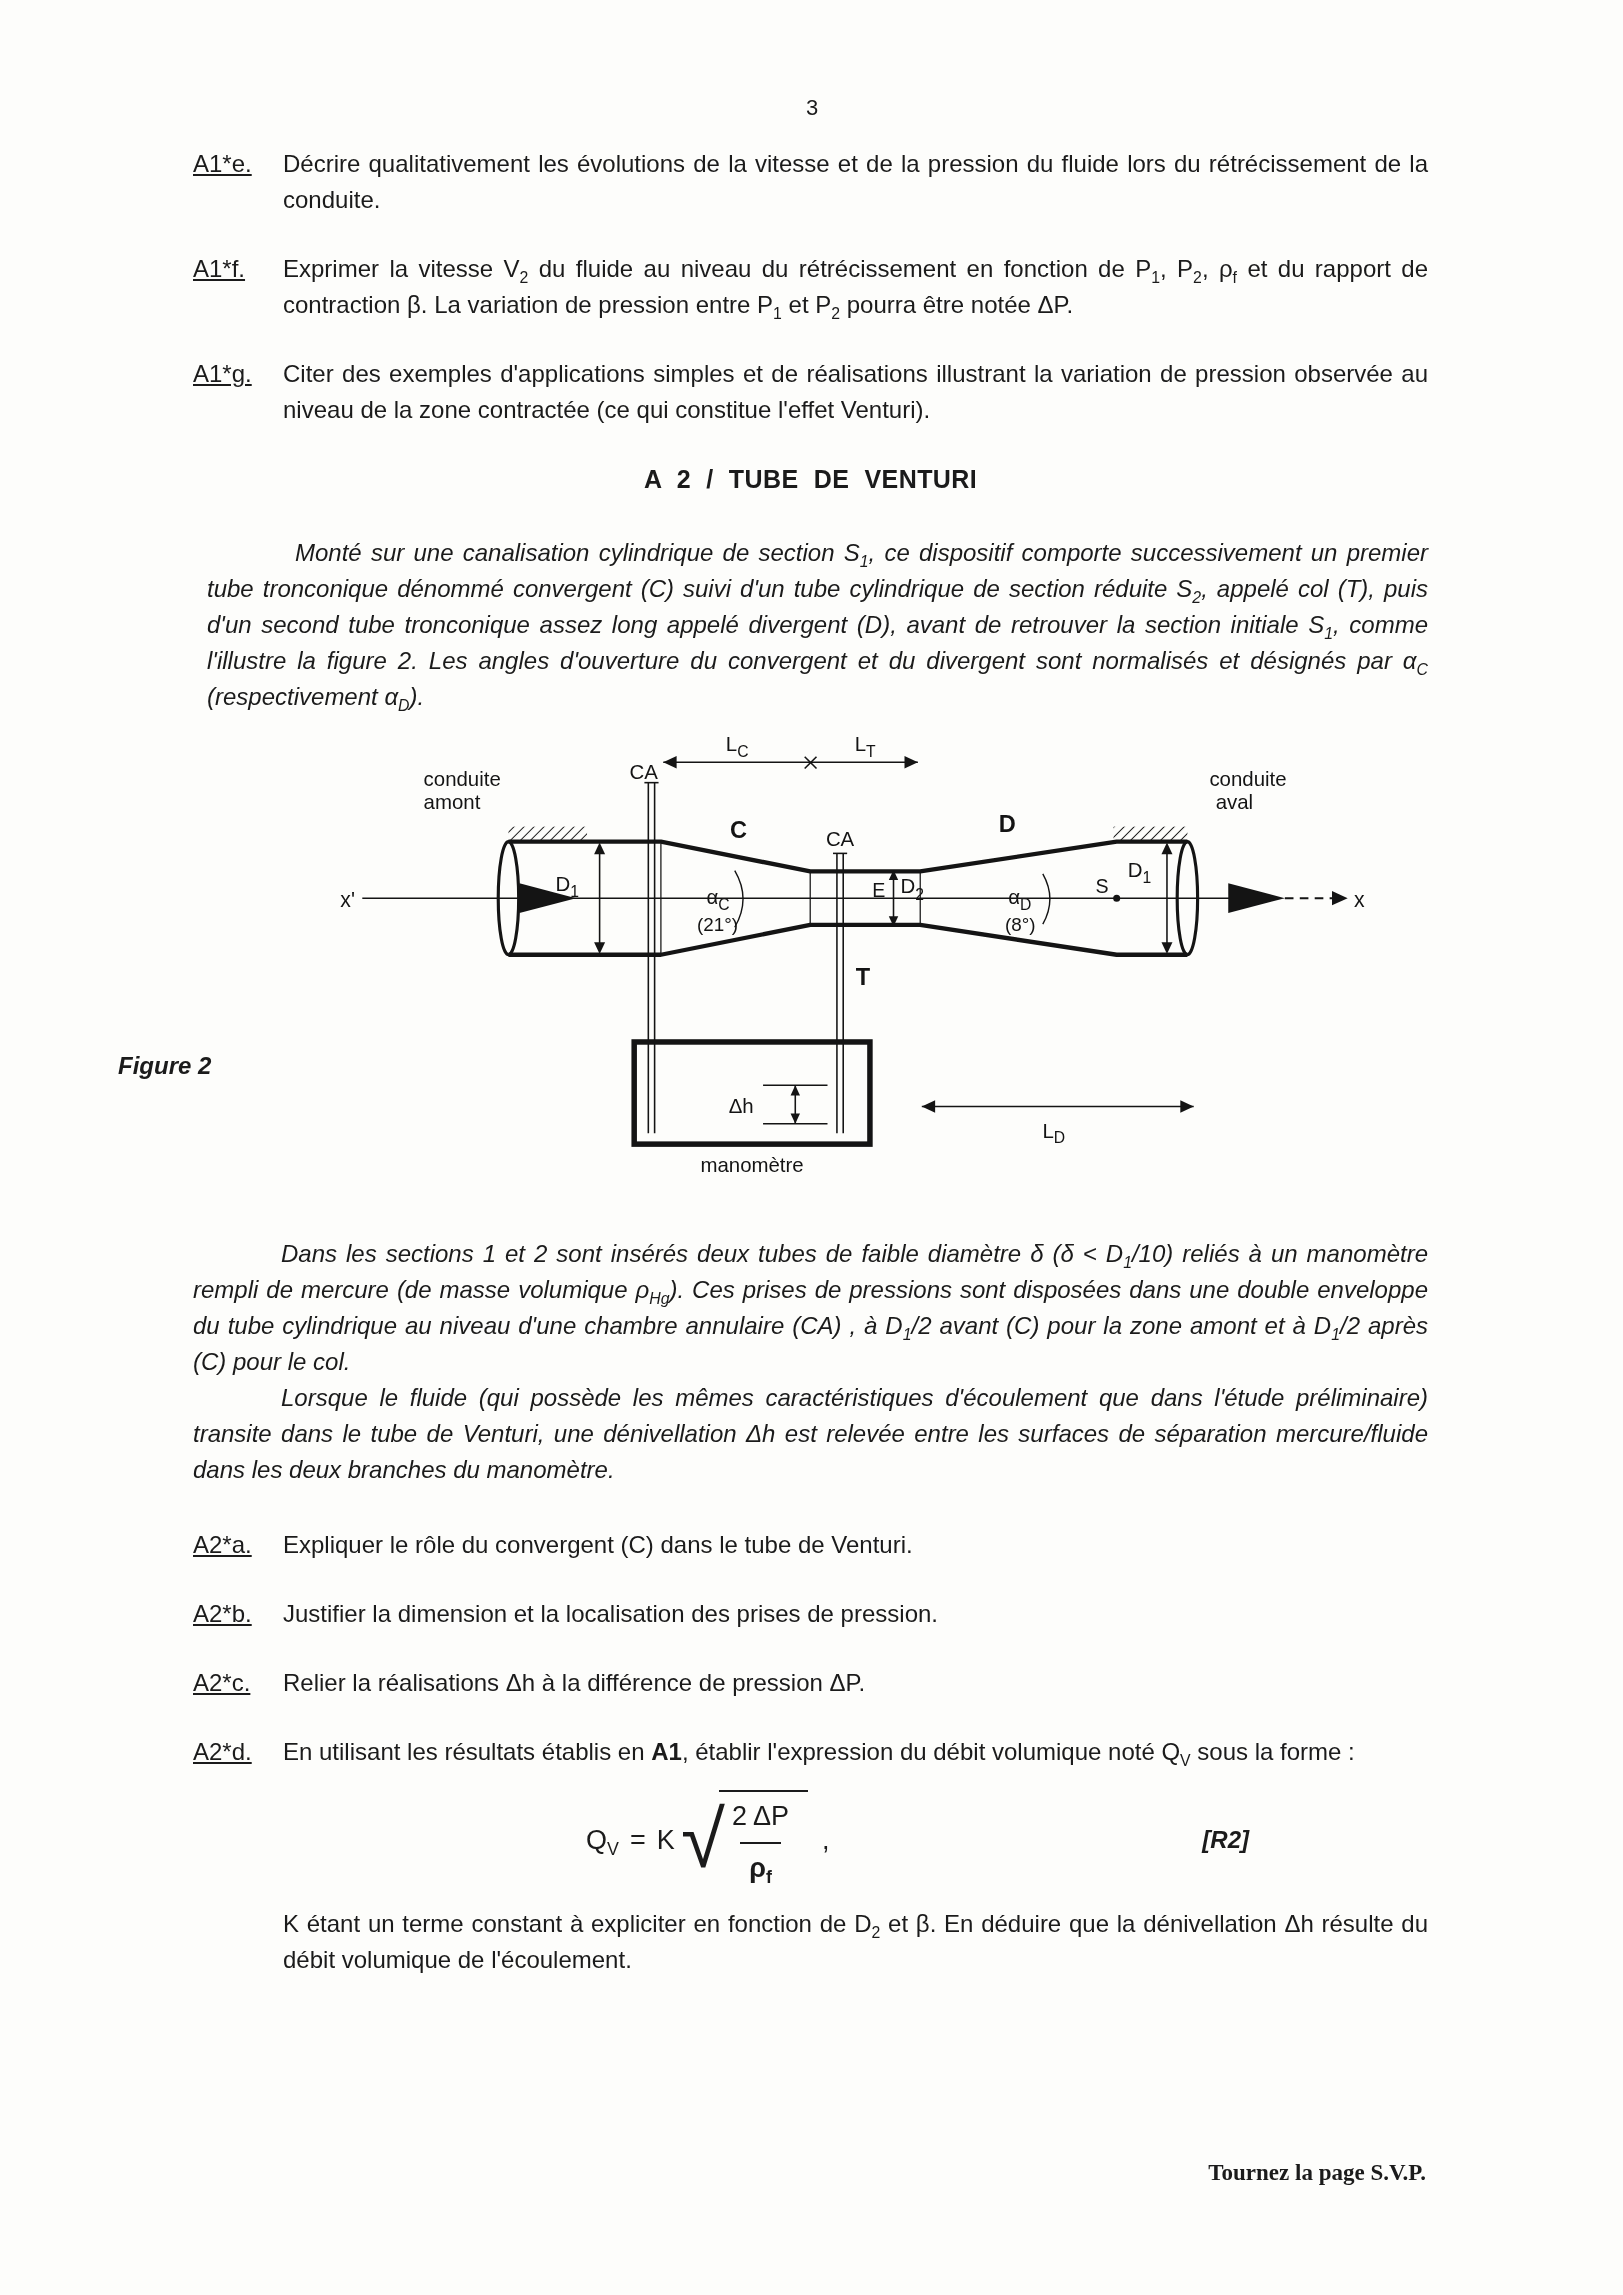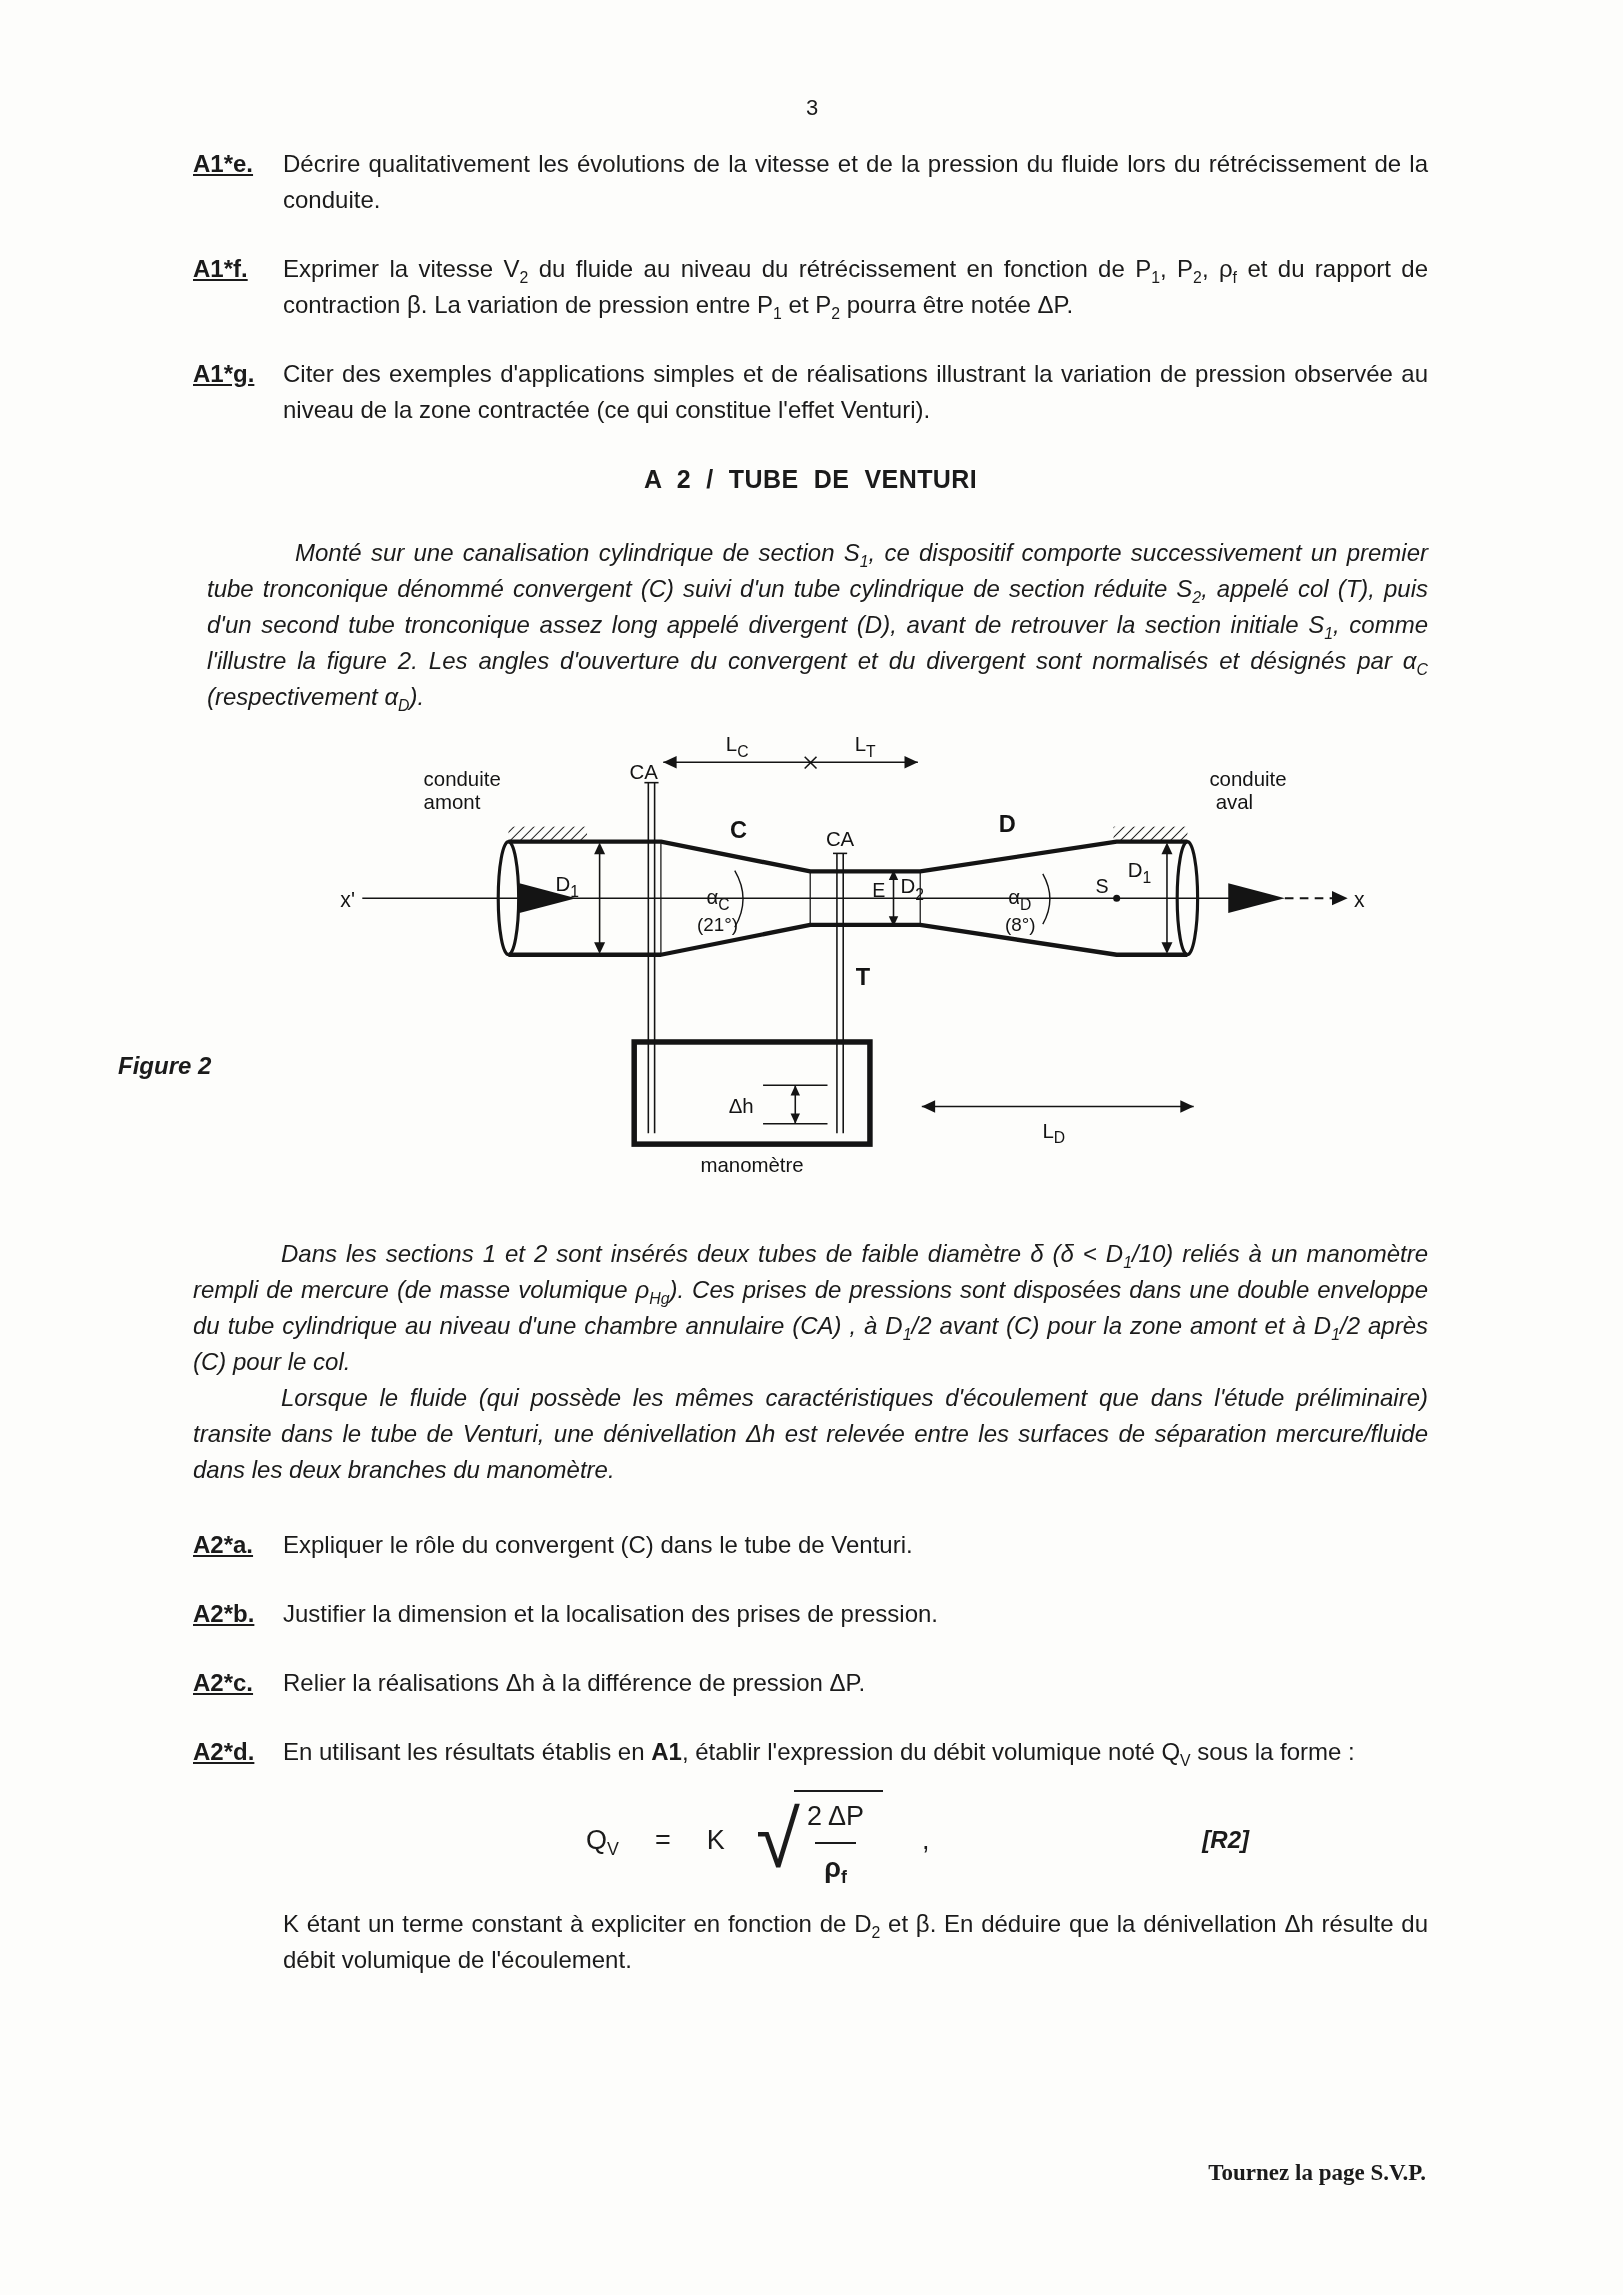--- a/index.html
+++ b/index.html
@@ -4,34 +4,34 @@
 <style>
   html,body{margin:0;padding:0;background:#d8d8d8;}
   .page{
     width:1624px;height:2295px;background:#fdfdfb;position:relative;
     font-family:"Liberation Sans","DejaVu Sans",sans-serif;
     font-size:24px;line-height:1.5;color:#1b1b1b;overflow:hidden;
   }
   .page-number{position:absolute;top:91px;left:0;width:100%;text-align:center;font-size:22px;}
   .content{position:absolute;left:193px;top:146px;width:1235px;}
   .q{display:flex;margin-bottom:33px;}
-  .q-label{flex:0 0 90px;font-weight:bold;text-decoration:underline;white-space:nowrap;}
+  .q-label{flex:0 0 90px;font-weight:normal;text-decoration:underline;white-space:nowrap;}
   .q-text{flex:1;text-align:justify;}
   .q-body{flex:1;}
   sub{font-size:66%;line-height:0;}
   .section-title{text-align:center;font-size:25px;font-weight:bold;margin:11px 0 36px;letter-spacing:0.4px;word-spacing:7.9px;}
   p.ital{font-style:italic;text-align:justify;text-indent:88px;margin:0;}
   p.intro{margin-bottom:22px;margin-left:14px;}
   .figure{position:relative;height:472px;margin:3.1px 0 27px;}
   .figure-caption{position:absolute;left:-75px;top:311px;font-weight:bold;font-style:italic;font-size:24px;}
   svg.diagram{position:absolute;left:130px;top:0;}
   svg text{font-family:"Liberation Sans","DejaVu Sans",sans-serif;fill:#141414;}
   .a2-group{margin-top:39px;}
   .formula-row{display:flex;align-items:center;margin:20.4px 0 15.7px 303px;}
-  .formula{display:inline-flex;align-items:center;font-size:27px;gap:25px;}
+  .formula{display:inline-flex;align-items:center;font-size:27px;}
   .formula .op{margin:0 11px;}
   .formula .coef{margin-right:6.3px;}
   .sqrt{display:inline-flex;align-items:center;}
   .rad{font-size:80px;line-height:1;font-weight:300;margin-right:-5.5px;}
   .radicand{border-top:2.4px solid #1b1b1b;padding:2.4px 11px 0 4.7px;}
   .frac{display:inline-flex;flex-direction:column;align-items:center;}
   .frac .num{padding:1.6px 7.9px 5.5px;}
   .frac .den{border-top:2.4px solid #1b1b1b;padding:3.9px 9.4px 1.6px;font-weight:bold;}
   .comma{margin-left:14px;}
   .r2{margin-left:auto;margin-right:179px;font-style:italic;font-weight:bold;}

